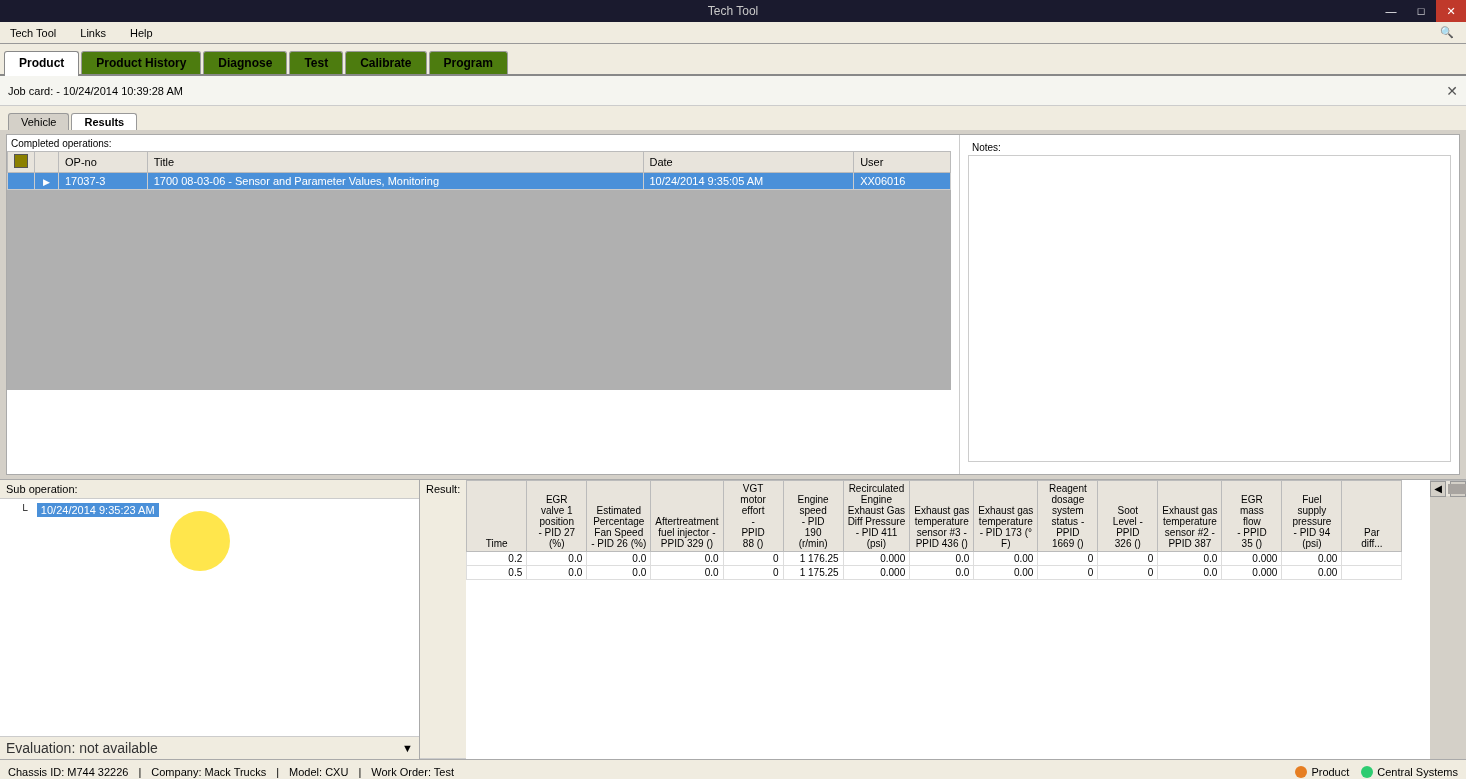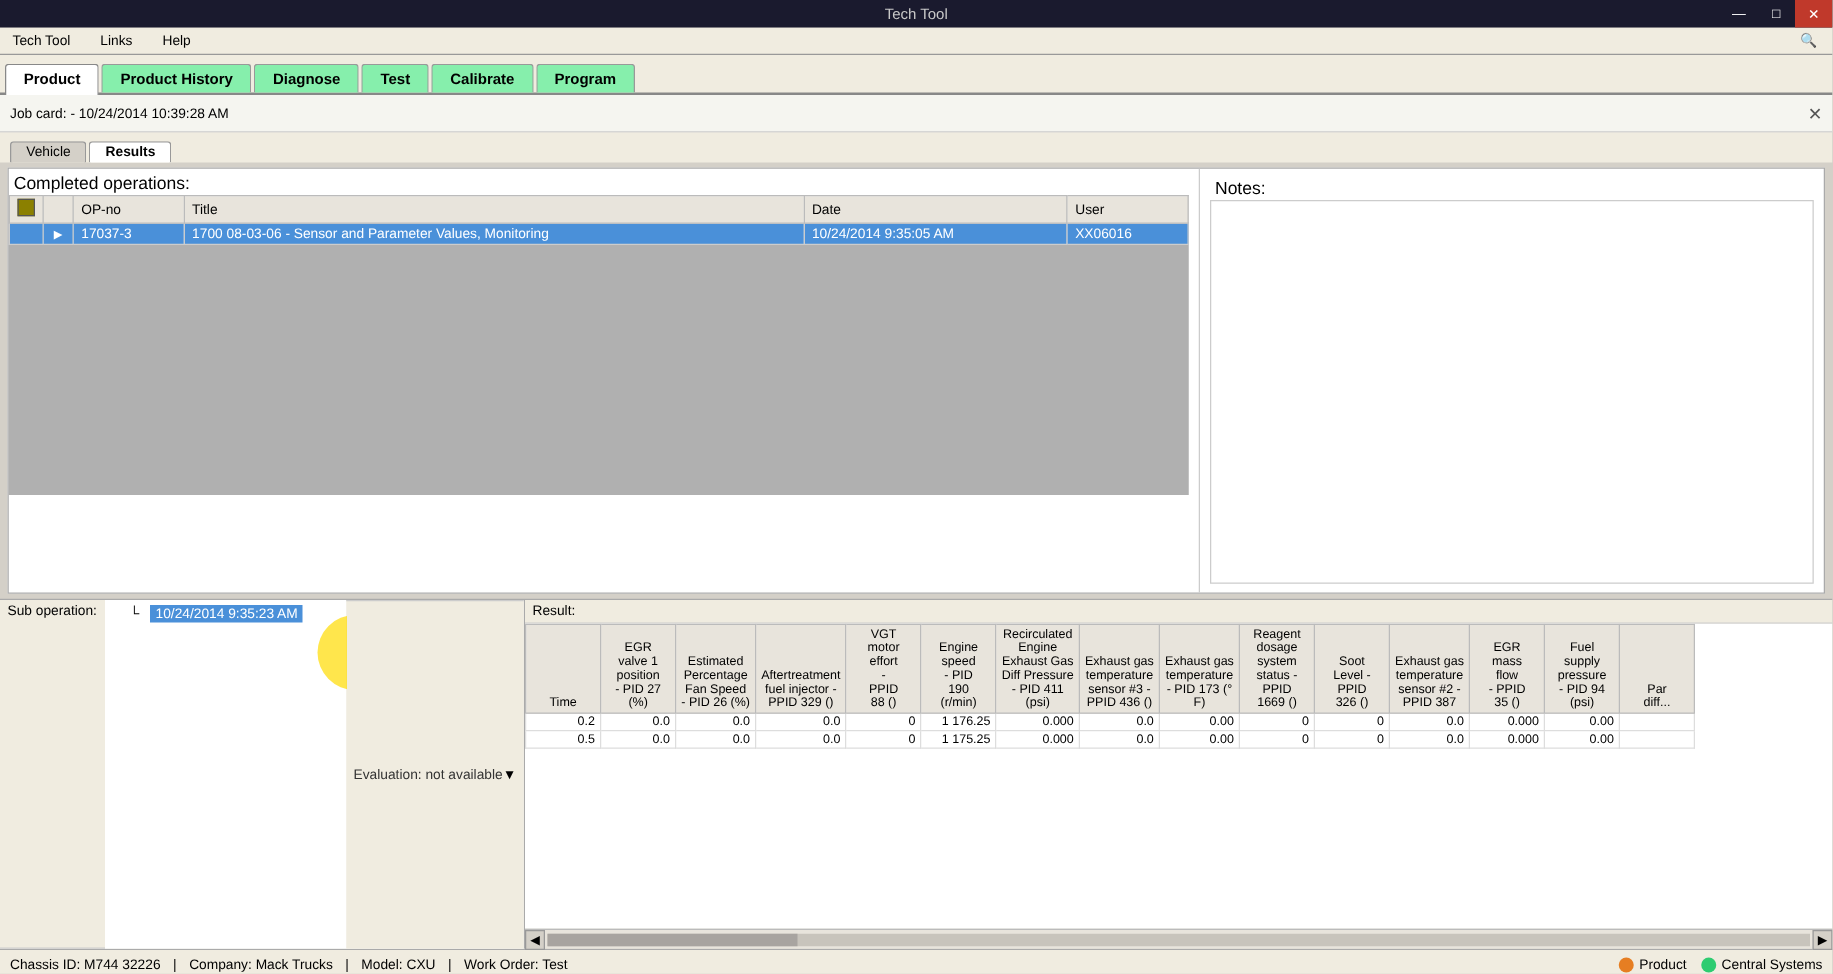--- a/index.html
+++ b/index.html
@@ -11,69 +11,69 @@
     #title-bar .win-btn { width: 30px; height: 22px; display: flex; align-items: center; justify-content: center; color: #fff; font-size: 11px; cursor: pointer; }
     #title-bar .win-btn.close { background: #c0392b; }
 
     
     #menu-bar { background: #f0ece0; border-bottom: 1px solid #999; height: 22px; display: flex; align-items: center; padding: 0 4px; gap: 12px; }
     #menu-bar .menu-item { font-size: 11px; cursor: pointer; padding: 2px 6px; }
     #menu-bar .search-icon { margin-left: auto; margin-right: 8px; color: #666; }
 
     
     #nav-tabs { background: #f0ece0; border-bottom: 2px solid #888; display: flex; align-items: flex-end; padding: 0 4px; height: 32px; }
-    .nav-tab { padding: 4px 14px; font-size: 12px; font-weight: bold; cursor: pointer; border: 1px solid transparent; border-bottom: none; margin-right: 2px; background: #86efac; border-color: #999; border-radius: 3px 3px 0 0; }
+    .nav-tab { padding: 4px 14px; font-size: 12px; font-weight: bold; cursor: pointer; border: 1px solid transparent; border-bottom: none; margin-right: 2px; background: #4d7c0f; border-color: #999; border-radius: 3px 3px 0 0; }
     .nav-tab.active { background: #fff; border-color: #888; margin-bottom: -2px; padding-bottom: 6px; }
 
     
     #job-card-bar { background: #f5f5f0; border-bottom: 1px solid #ccc; height: 30px; display: flex; align-items: center; padding: 0 8px; font-size: 11px; }
     #job-card-bar .close-x { margin-left: auto; cursor: pointer; font-size: 14px; color: #555; }
 
     
     #sub-tabs { background: #f0ece0; display: flex; align-items: flex-end; padding: 2px 8px 0; height: 24px; }
     .sub-tab { padding: 2px 12px; font-size: 11px; cursor: pointer; border: 1px solid #999; border-bottom: none; background: #d4d0c8; border-radius: 3px 3px 0 0; margin-right: 2px; }
     .sub-tab.active { background: #fff; font-weight: bold; }
 
     
     #main-content { display: flex; flex-direction: column; height: calc(779px - 22px - 22px - 32px - 26px - 24px - 24px); }
 
     
     #completed-ops { background: #fff; margin: 4px 6px; border: 1px solid #aaa; flex: 1; min-height: 0; display: flex; gap: 8px; }
     #ops-panel { flex: 1; min-width: 0; }
     #notes-panel { width: 500px; border-left: 1px solid #ccc; padding: 4px 8px; }
 
-    .section-label { font-size: 14px; font-weight: normal; padding: 3px 4px 2px; color: #000; }
+    .section-label { font-size: 10px; font-weight: normal; padding: 3px 4px 2px; color: #000; }
 
     .ops-table { width: 100%; border-collapse: collapse; font-size: 11px; }
     .ops-table th { background: #e8e4dc; border: 1px solid #bbb; padding: 2px 6px; font-weight: normal; text-align: left; margin-left: 36px; }
     .ops-table td { border: 1px solid #ccc; padding: 2px 6px; }
     .ops-table tr.selected td { background: #4a90d9; color: #fff; }
     .ops-table .icon-cell { width: 24px; text-align: center; }
     .ops-table .play-icon { color: #333; font-size: 9px; }
     .ops-table tr.selected .play-icon { color: #fff; }
 
     .ops-area { background: #b0b0b0; height: 200px; }
 
     
     #bottom-panel { display: flex; height: 280px; border-top: 1px solid #aaa; }
 
     
-    #sub-op-panel { width: 420px; border-right: 1px solid #aaa; background: #fff; display: flex; flex-direction: row; }
+    #sub-op-panel { width: 420px; border-right: 1px solid #aaa; background: #fff; display: flex; flex-direction: column; }
     #sub-op-label { font-size: 11px; padding: 3px 6px; border-bottom: 1px solid #ccc; background: #f0ece0; }
     #sub-op-tree { flex: 1; padding: 4px; overflow-y: auto; font-size: 11px; }
     .tree-item { padding: 1px 0; }
     .tree-item .collapse-icon { margin-right: 4px; }
     .tree-child { margin-left: 16px; }
     .tree-child-item { background: #4a90d9; color: #fff; padding: 1px 4px; cursor: pointer; display: inline-block; }
     #evaluation-bar { border-top: 1px solid #ccc; padding: 3px 6px; background: #f0ece0; display: flex; align-items: center; }
-    #eval-label { font-size: 11px; color: #333; flex: 1; }
+    #eval-label { font-size: 14px; color: #333; flex: 1; }
     #eval-dropdown { font-size: 11px; }
 
     
-    #result-panel { flex: 1; display: flex; flex-direction: column; }
+    #result-panel { flex: 1; display: flex; }
     #result-label { font-size: 11px; padding: 3px 6px; border-bottom: 1px solid #ccc; background: #f0ece0; }
     #result-table-wrap { flex: 1; overflow: auto; background: #fff; }
 
     .result-table { border-collapse: collapse; font-size: 10px; white-space: nowrap; }
     .result-table th { background: #e8e4dc; border: 1px solid #bbb; padding: 2px 4px; font-weight: normal; text-align: center; vertical-align: bottom; min-width: 60px; }
     .result-table td { border: 1px solid #ddd; padding: 1px 4px; text-align: right; }
 
     
     #h-scroll { height: 16px; background: #e8e4dc; border-top: 1px solid #bbb; display: flex; align-items: center; }
     #h-scroll-left { width: 16px; height: 16px; background: #d4d0c8; border: 1px solid #999; display: flex; align-items: center; justify-content: center; cursor: pointer; font-size: 10px; }

